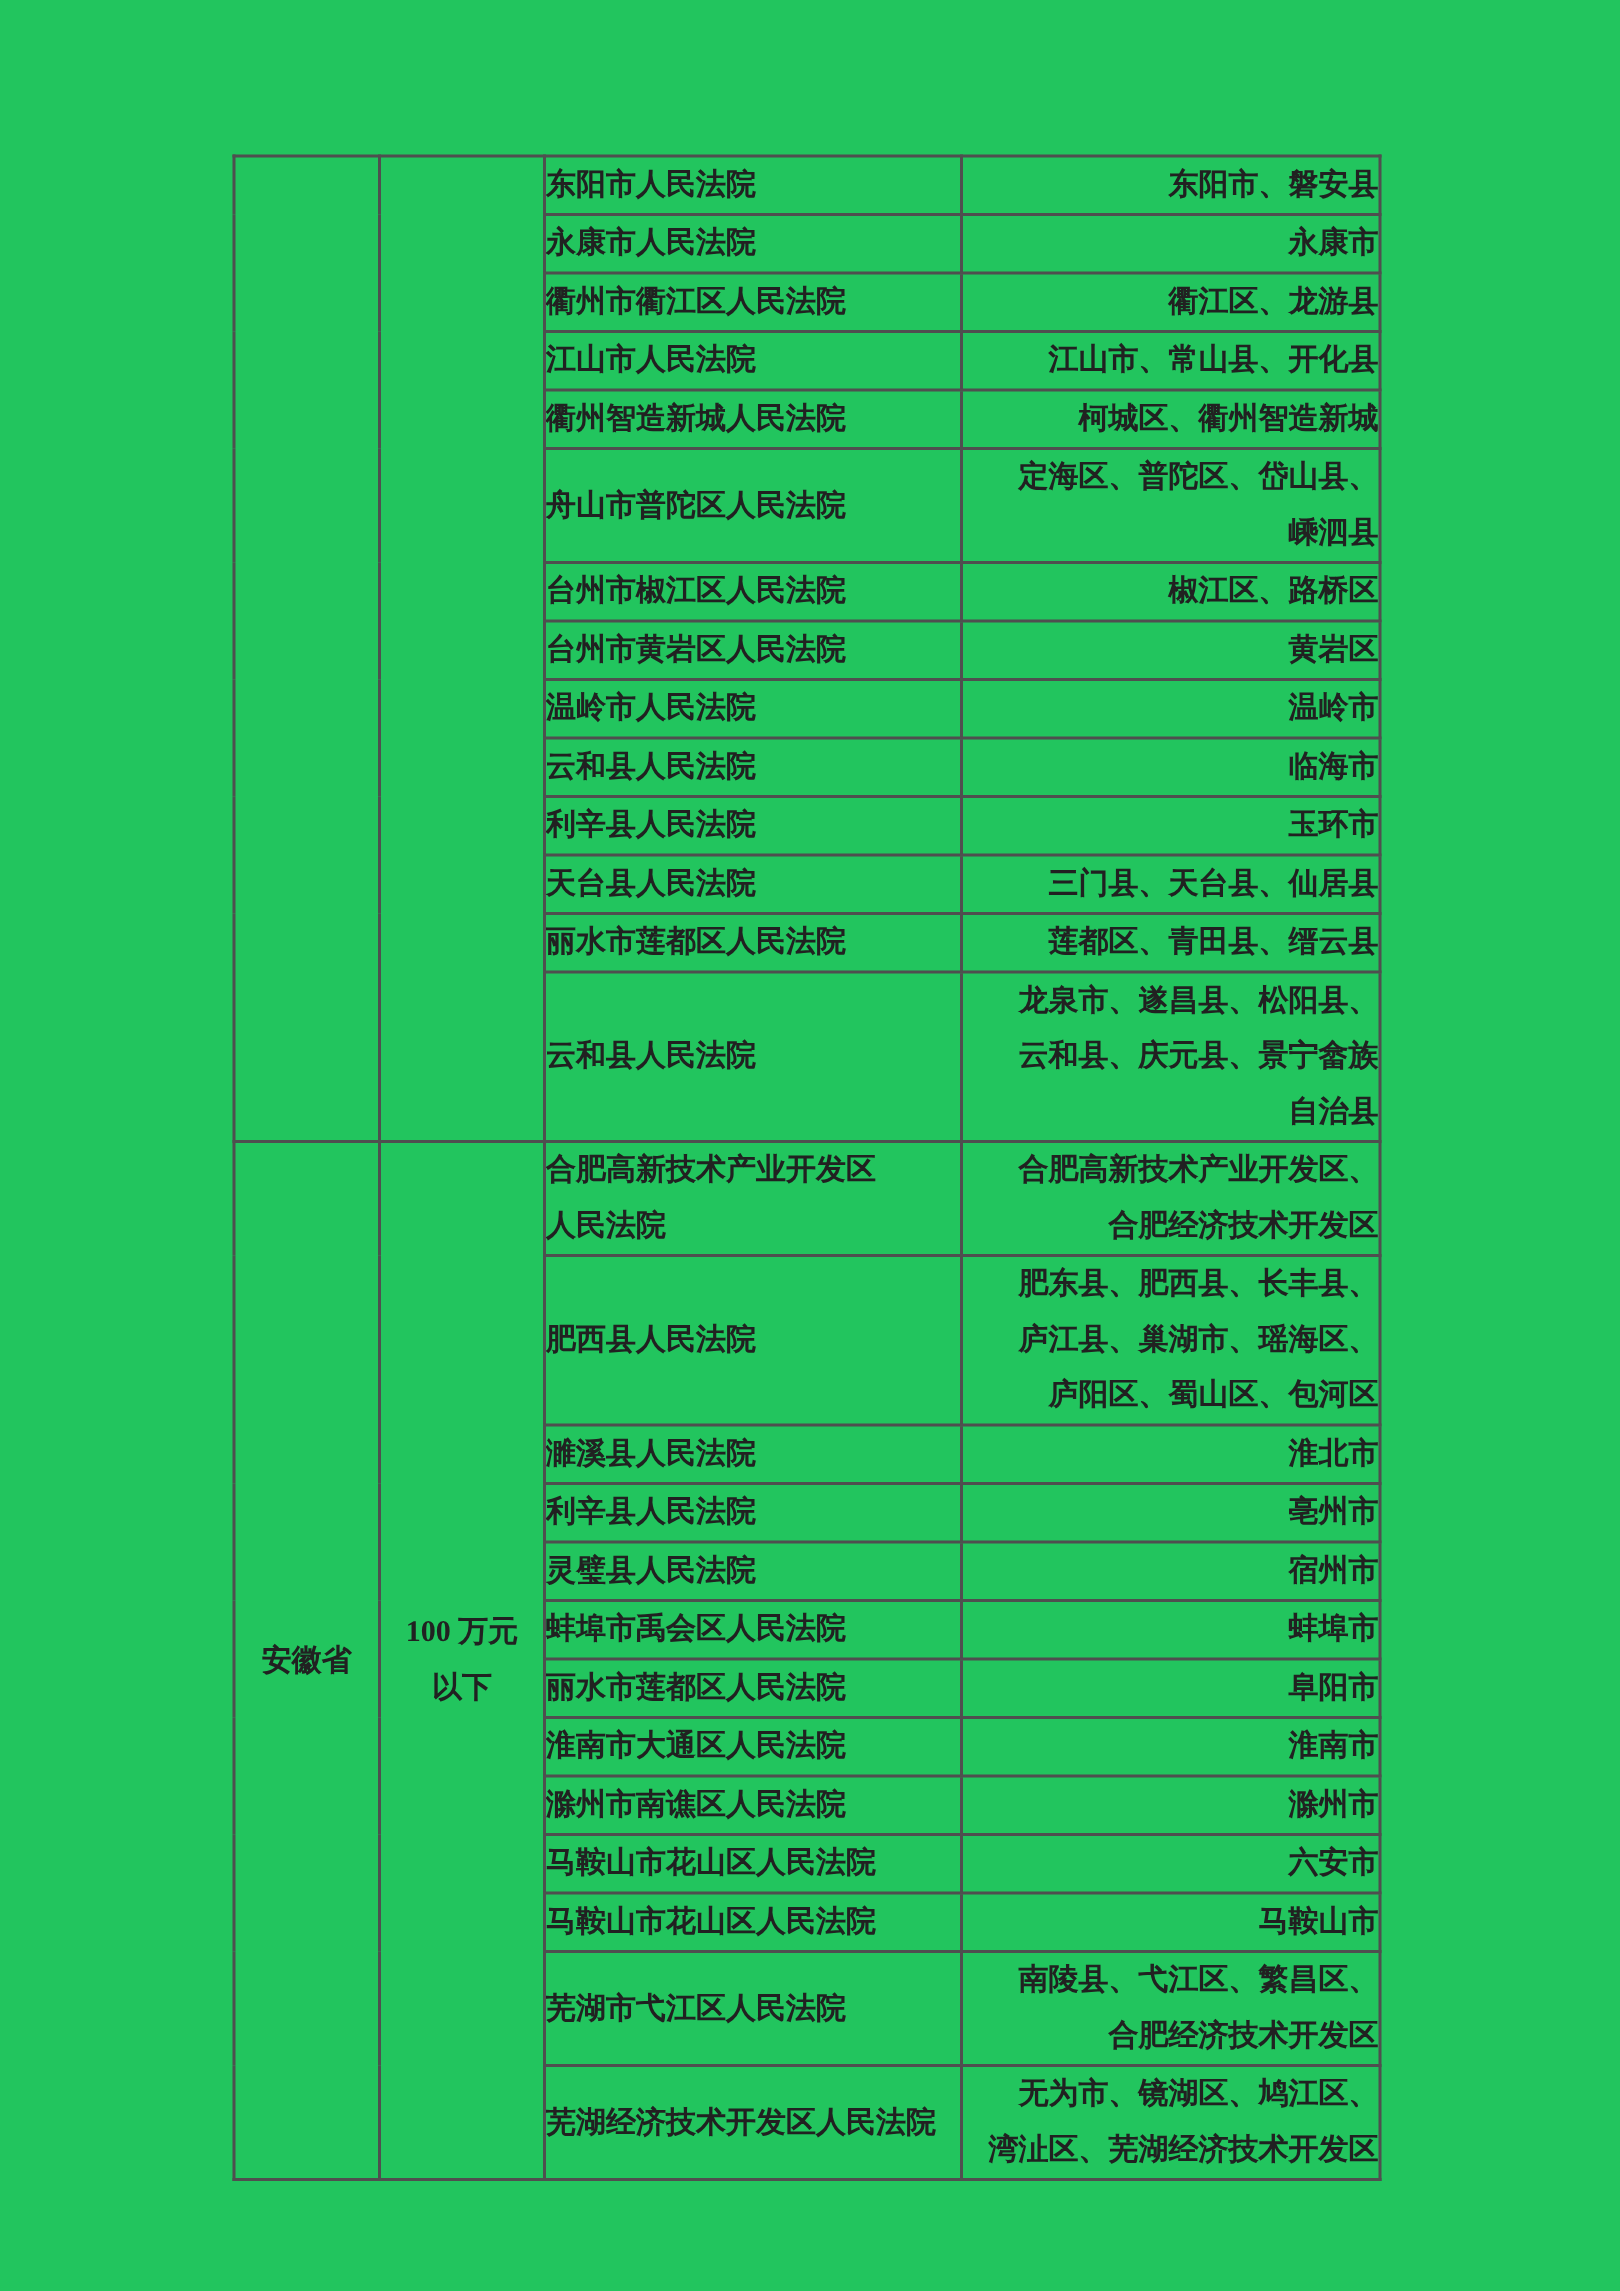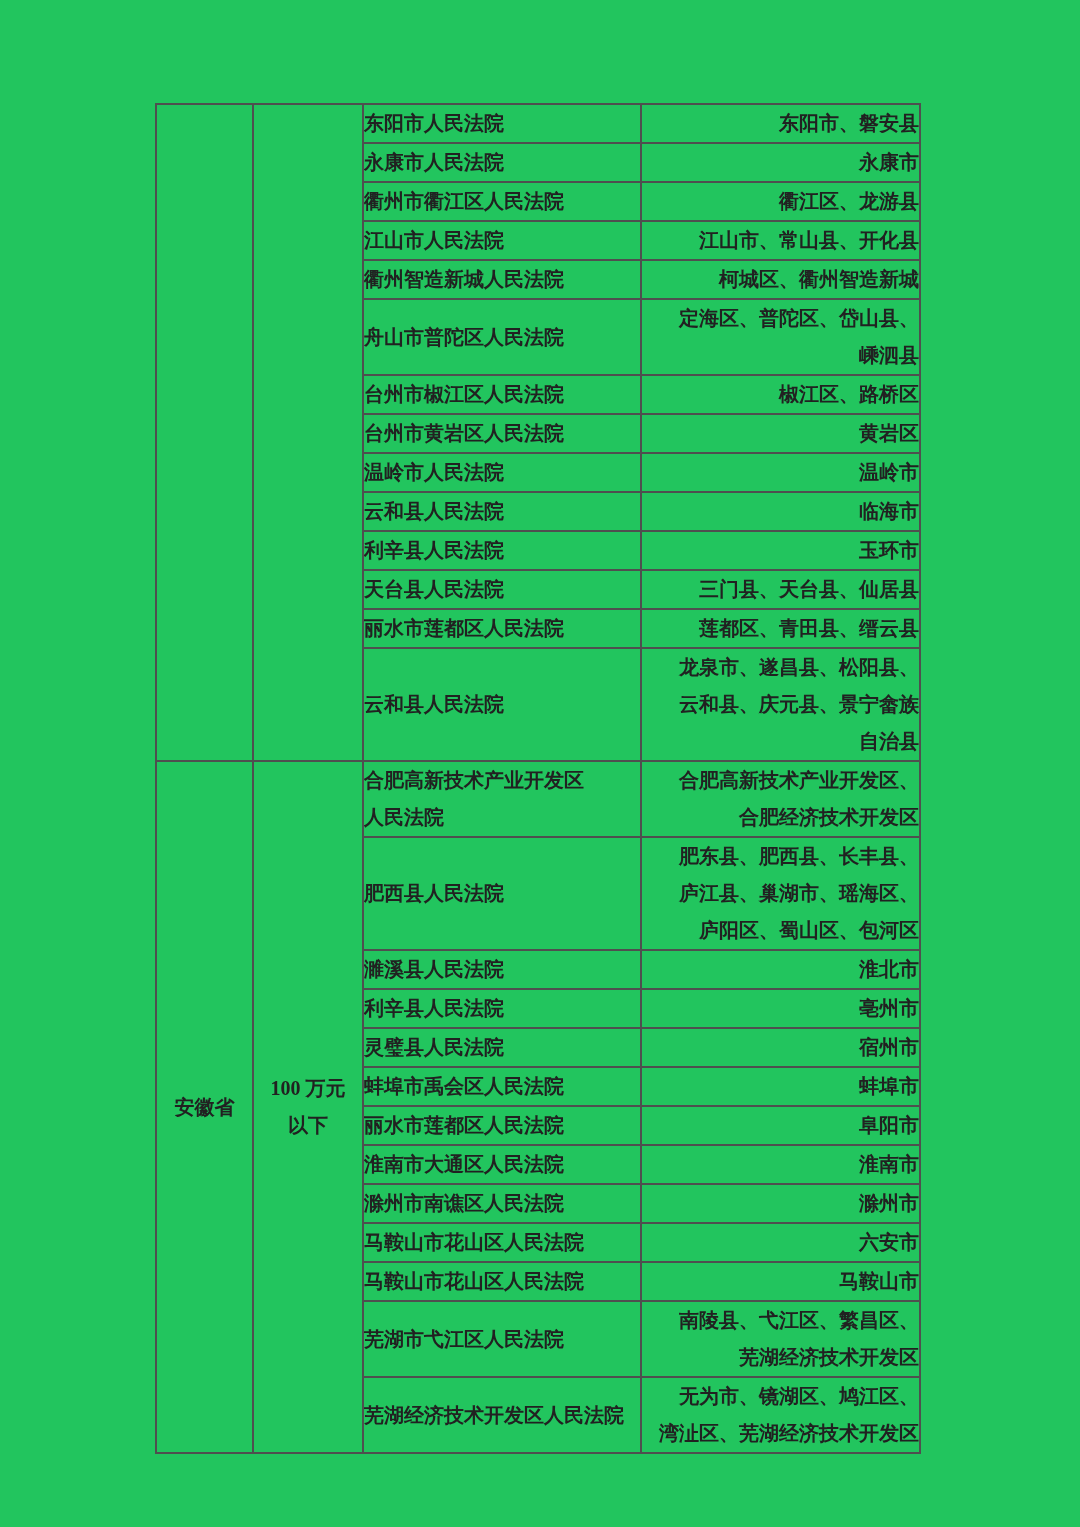--- a/index.html
+++ b/index.html
@@ -177,21 +177,21 @@
         <td class="court">马鞍山市花山区人民法院</td>
         <td class="juris">六安市</td>
       </tr>
       <tr class="h1">
         <td class="court">马鞍山市花山区人民法院</td>
         <td class="juris">马鞍山市</td>
       </tr>
       <tr class="h2">
         <td class="court">芜湖市弋江区人民法院</td>
         <td class="juris">南陵县、弋江区、繁昌区、
-芜湖经济技术开发区</td>
+合肥经济技术开发区</td>
       </tr>
       <tr class="h2">
         <td class="court">芜湖经济技术开发区人民法院</td>
         <td class="juris">无为市、镜湖区、鸠江区、
 湾沚区、芜湖经济技术开发区</td>
       </tr>
     </tbody>
   </table>
 </div>
 

